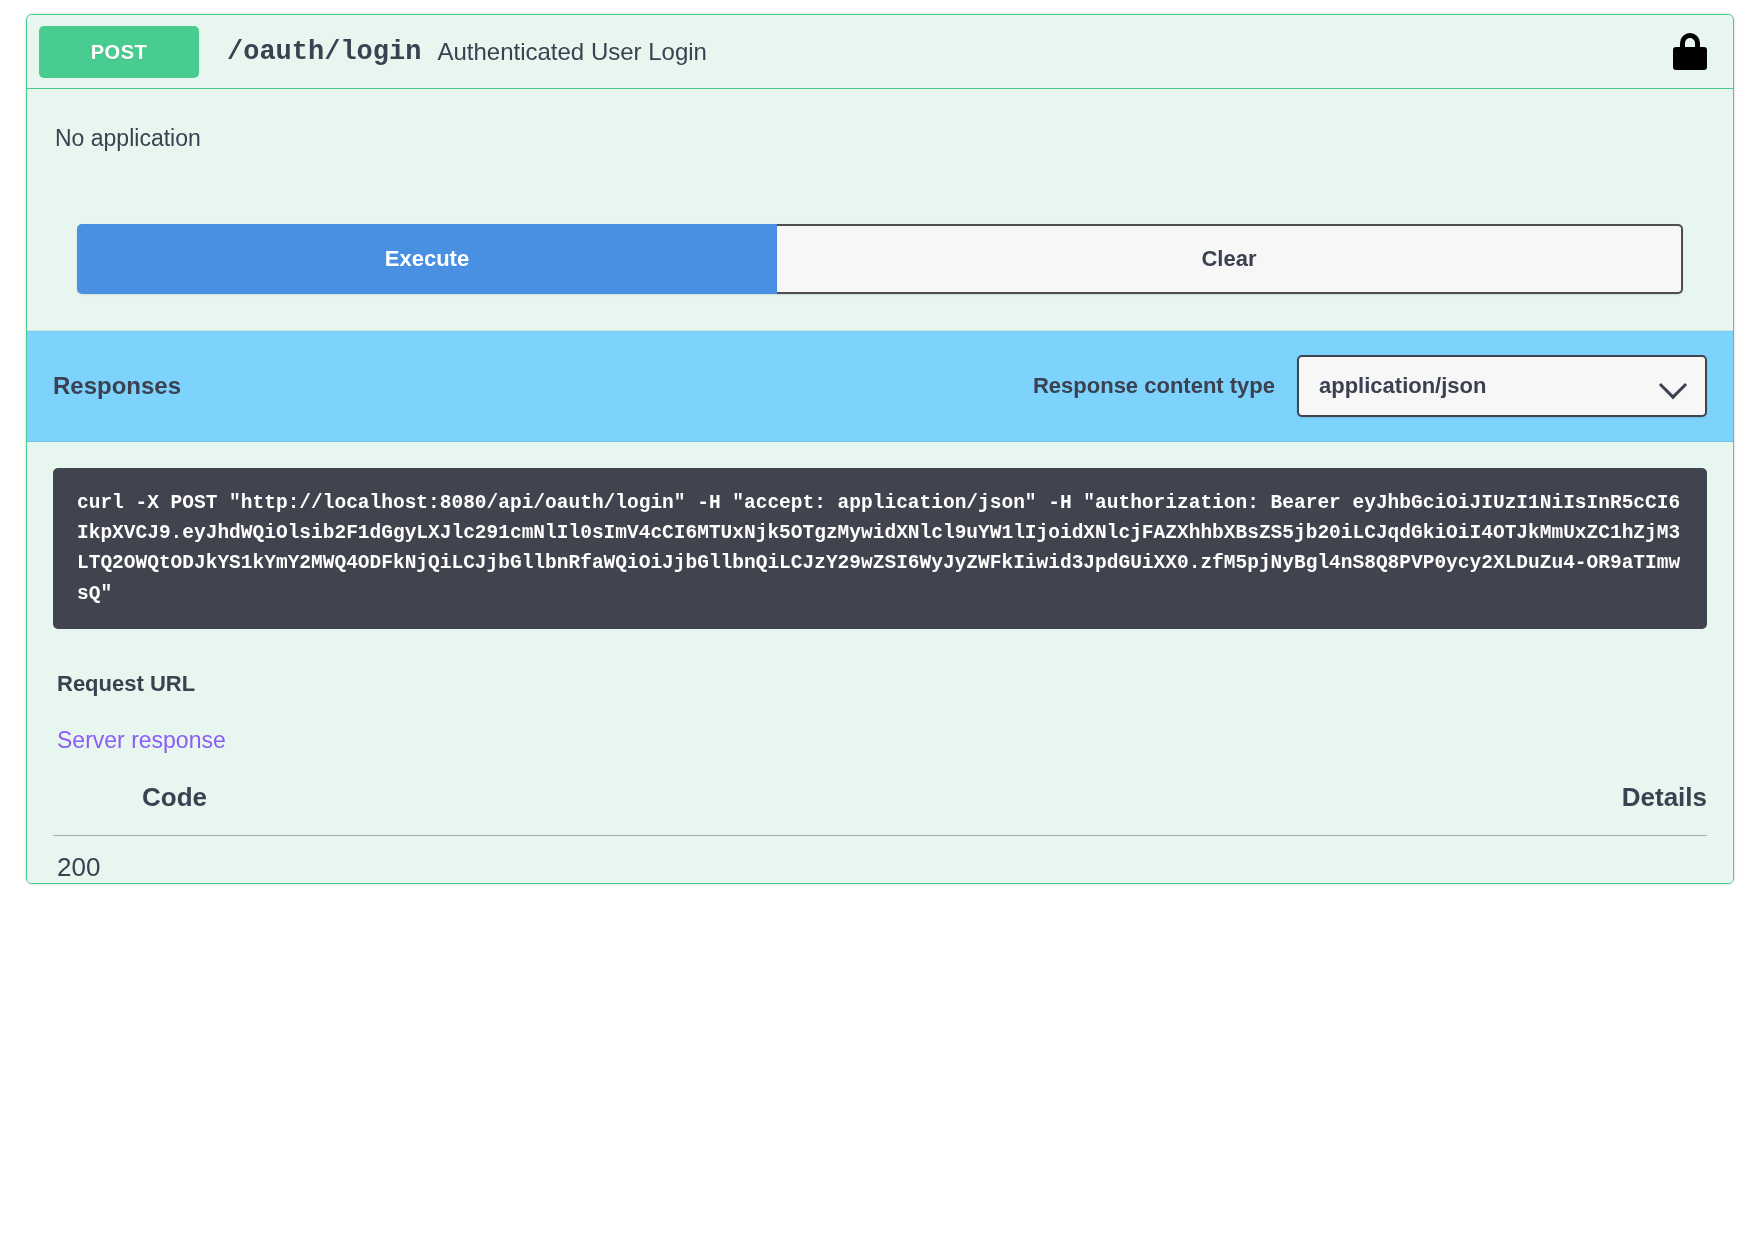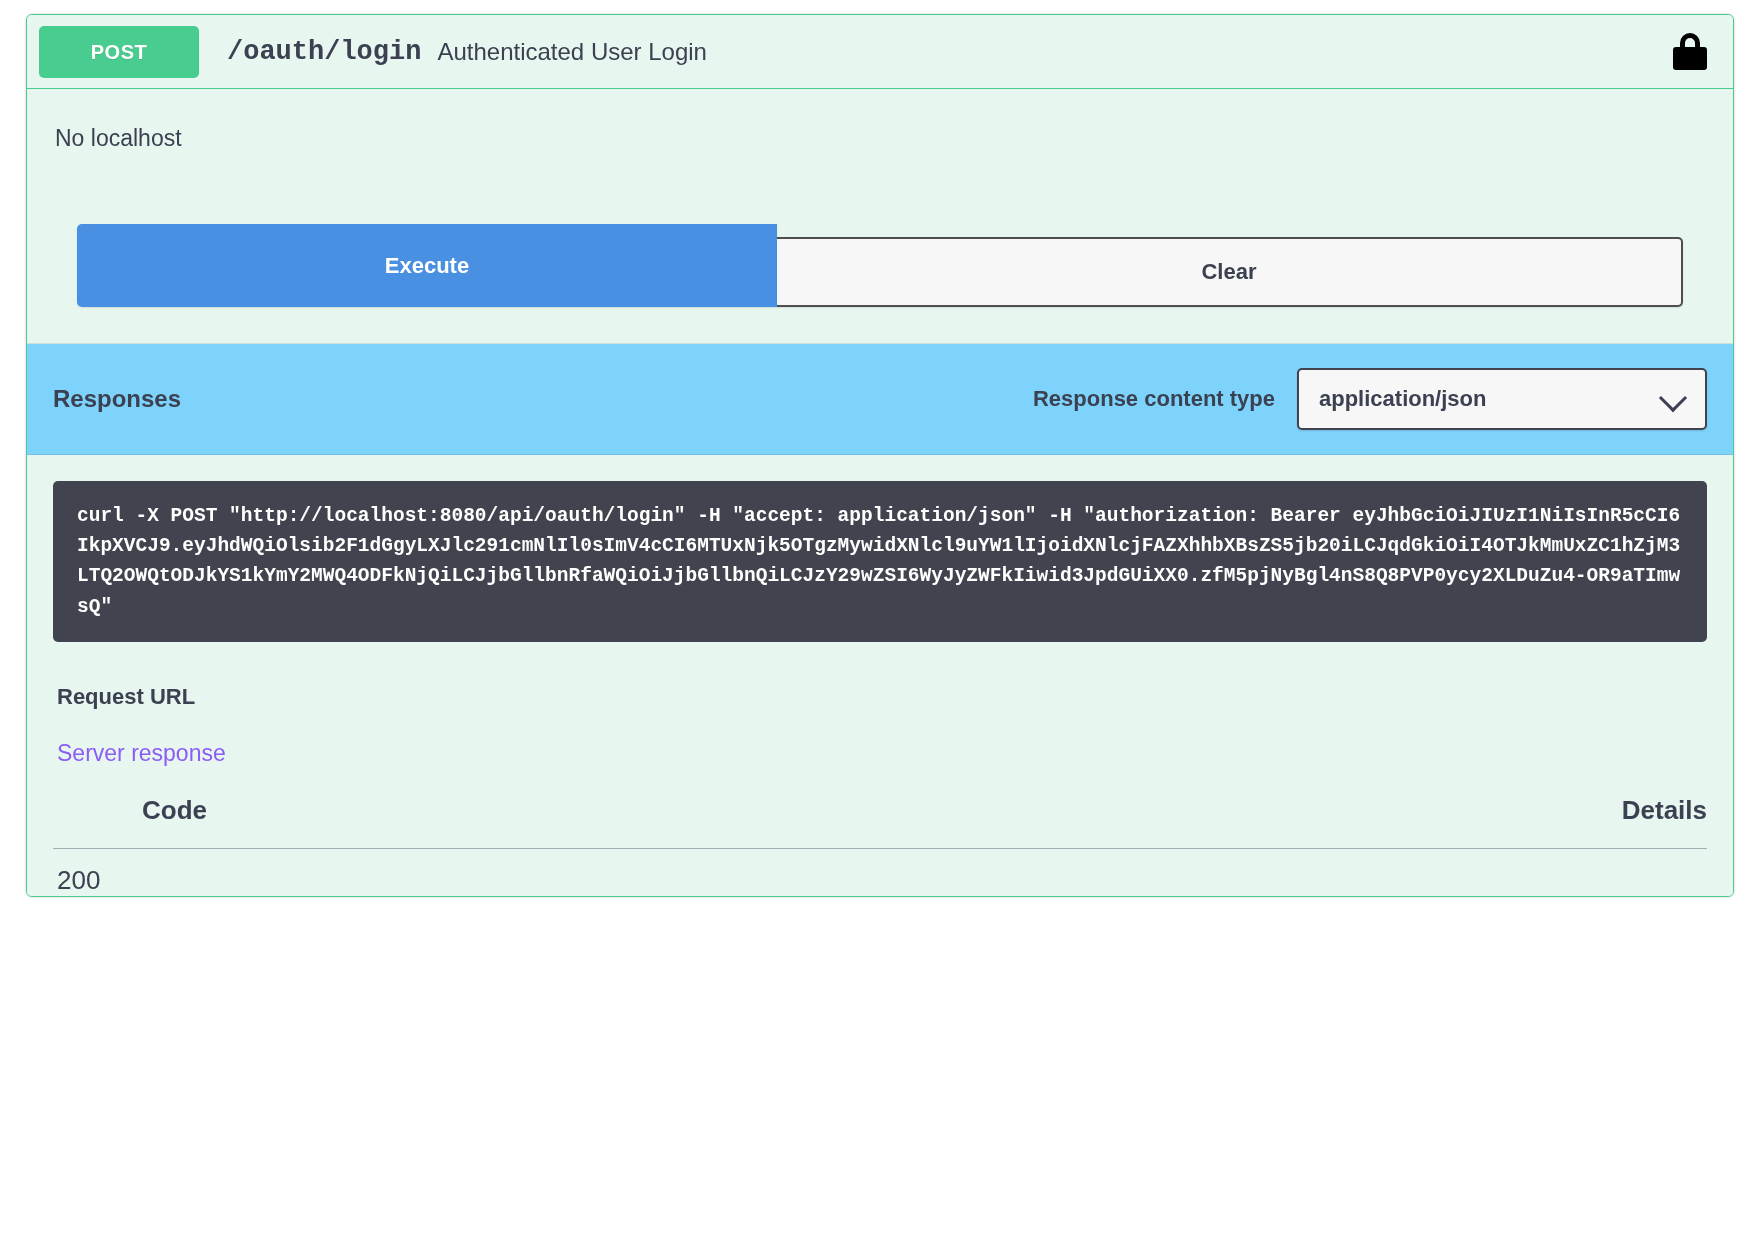--- a/index.html
+++ b/index.html
@@ -167,21 +167,20 @@
     border: 2px solid #4e4e4e;
     border-left: none;
     color: #3b4151;
     font-size: 22px;
     font-weight: bold;
     text-align: center;
     padding: 20px 0;
     border-radius: 0 5px 5px 0;
     cursor: pointer;
     box-shadow: 0 1px 2px rgba(0,0,0,0.10);
-    margin-top: 13px;
   }
 
   
   .responses-bar {
     background: #7dd3fc;
     display: flex;
     align-items: center;
     padding: 24px 26px;
     border-bottom: 1px solid rgba(59,65,81,0.12);
     box-sizing: border-box;
@@ -293,21 +292,21 @@
       <span class="op-desc">Authenticated User Login</span>
       <span class="op-spacer"></span>
       <span class="lock-icon">
         <span class="shackle"></span>
         <span class="body"></span>
       </span>
     </div>
 
 
     <div class="params-body">
-      <div class="no-params">No localhost</div>
+      <div class="no-params">No application</div>
       <div class="btn-row">
         <button class="btn-execute">Execute</button>
         <button class="btn-clear">Clear</button>
       </div>
     </div>
 
     <div class="responses-bar">
       <span class="section-title">Responses</span>
       <span class="bar-spacer"></span>
       <span class="ct-label">Response content type</span>

